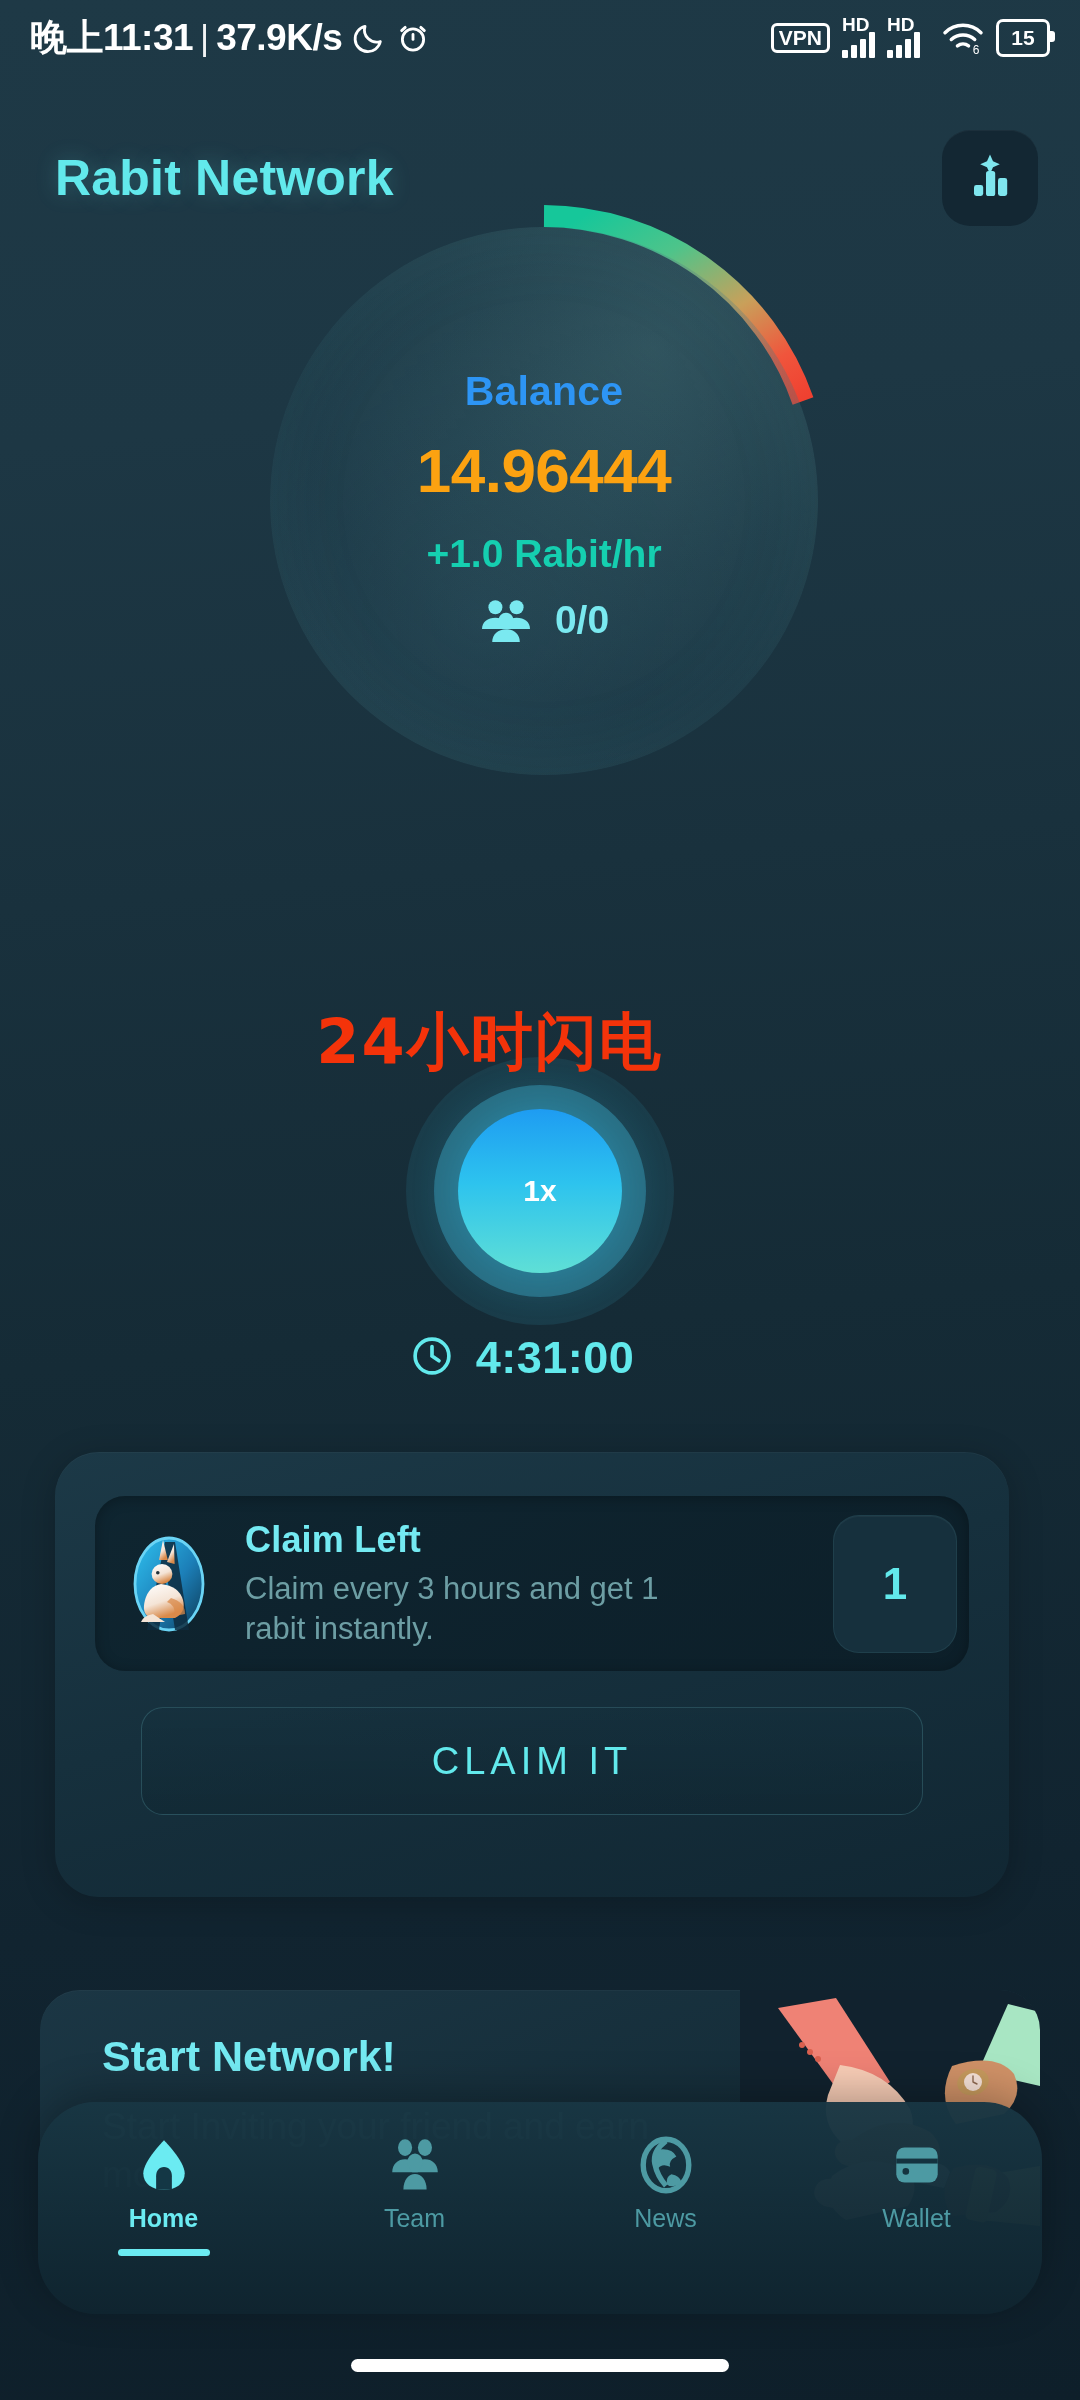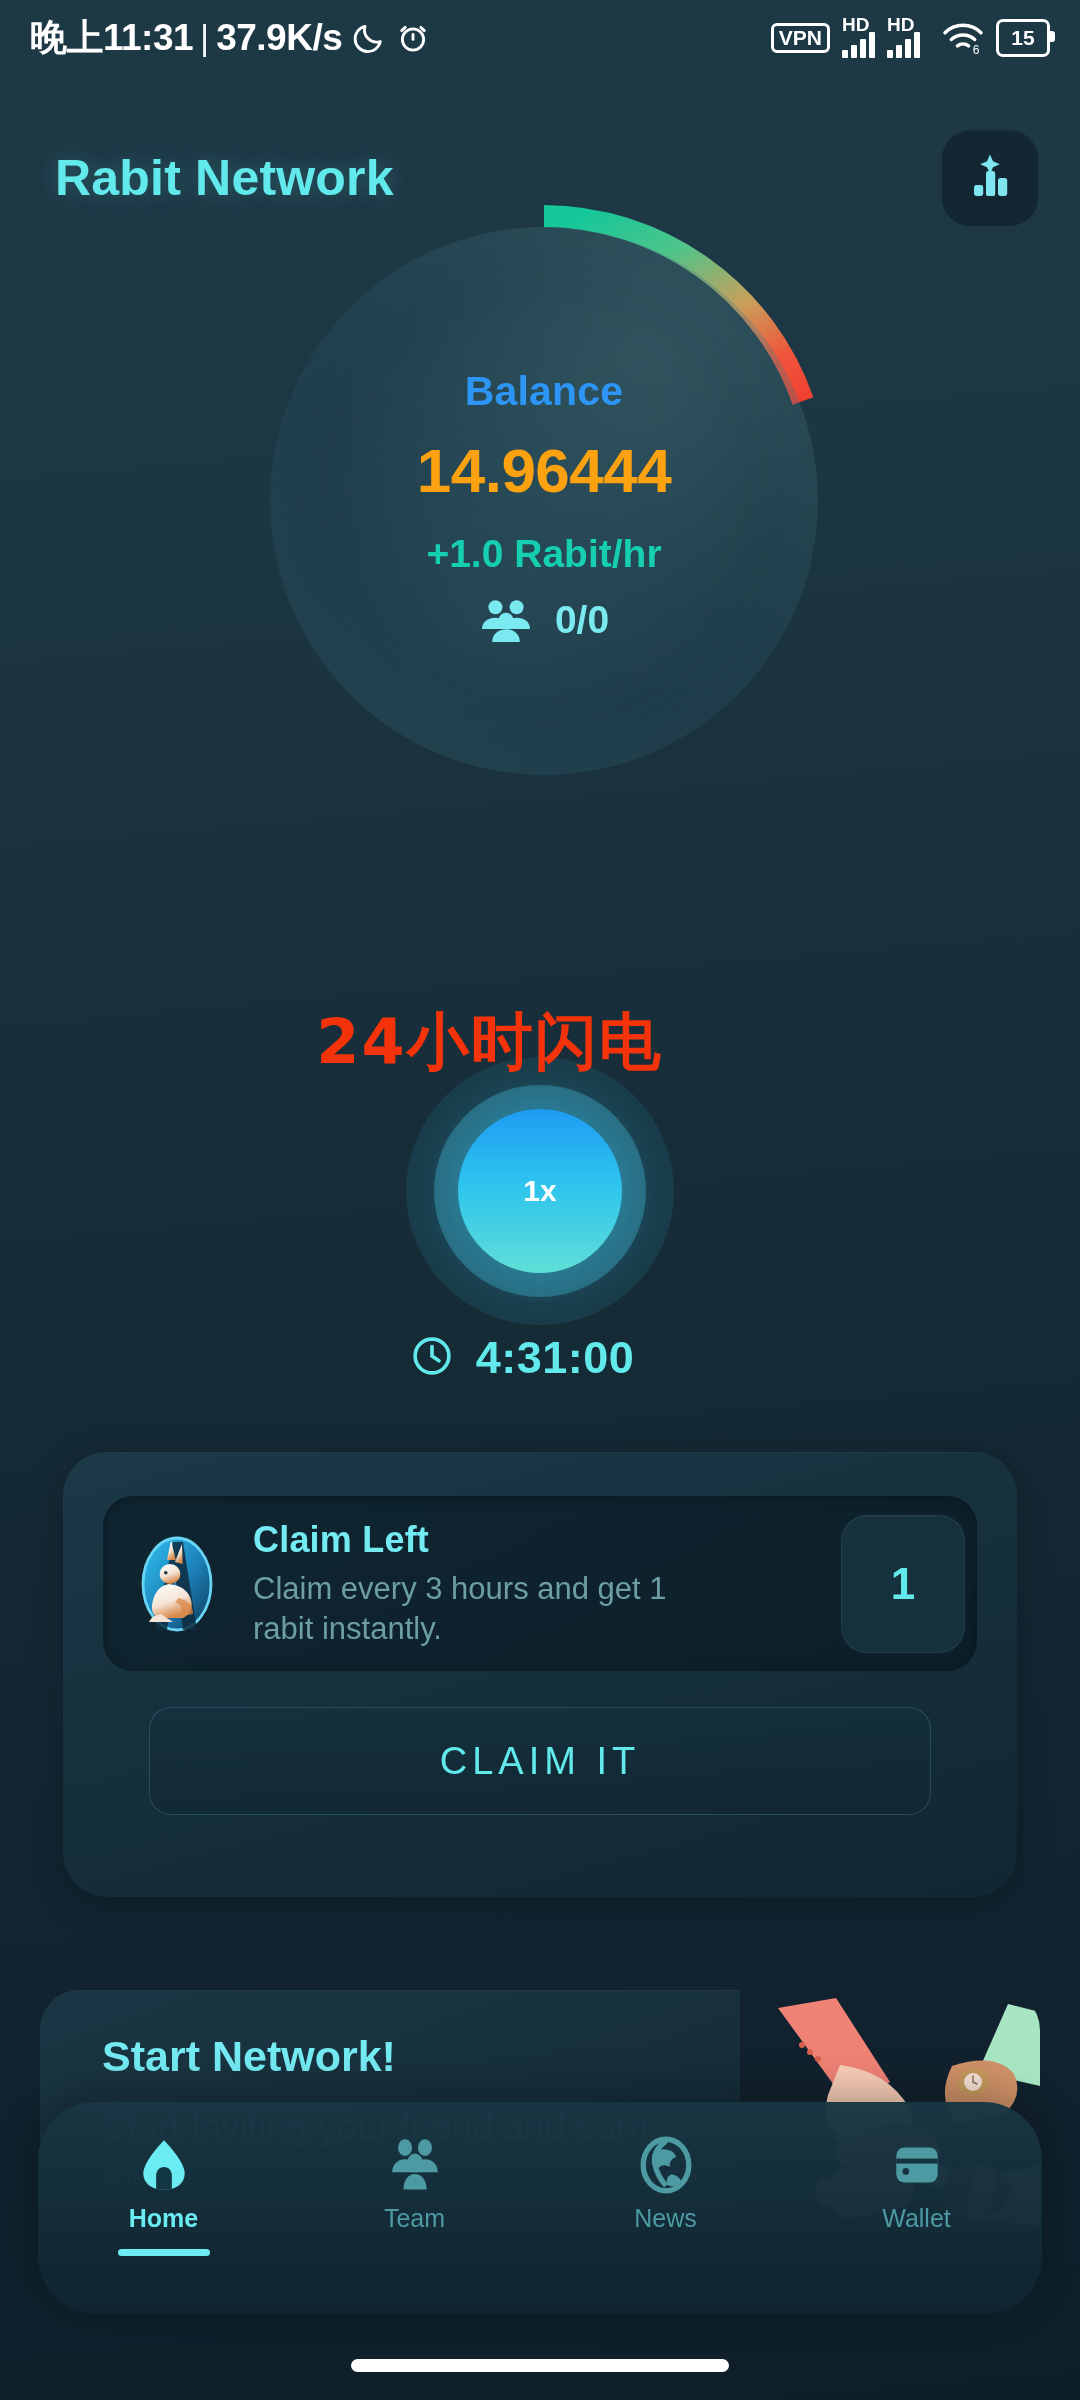--- a/index.html
+++ b/index.html
@@ -143,21 +143,21 @@
 
   
   #timer-row {
     position: absolute; top: 1332px; left: 0; width: 1044px;
     display: flex; align-items: center; justify-content: center; gap: 22px;
   }
   #timer-value { font-size: 45px; font-weight: 700; color: #62e9ec; letter-spacing: .5px; }
 
   
   #claim-card {
-    position: absolute; top: 1452px; left: 63px;
+    position: absolute; top: 1452px; left: 55px;
     width: 954px; height: 445px;
     border-radius: 44px;
     background: linear-gradient(165deg, #1c3947 0%, #16303d 45%, #112733 100%);
     box-shadow: 0 6px 34px rgba(0,0,0,.22), inset 0 1px 0 rgba(255,255,255,.03);
     padding: 44px 40px;
   }
   #claim-inner {
     position: relative;
     height: 175px;
     border-radius: 30px;

